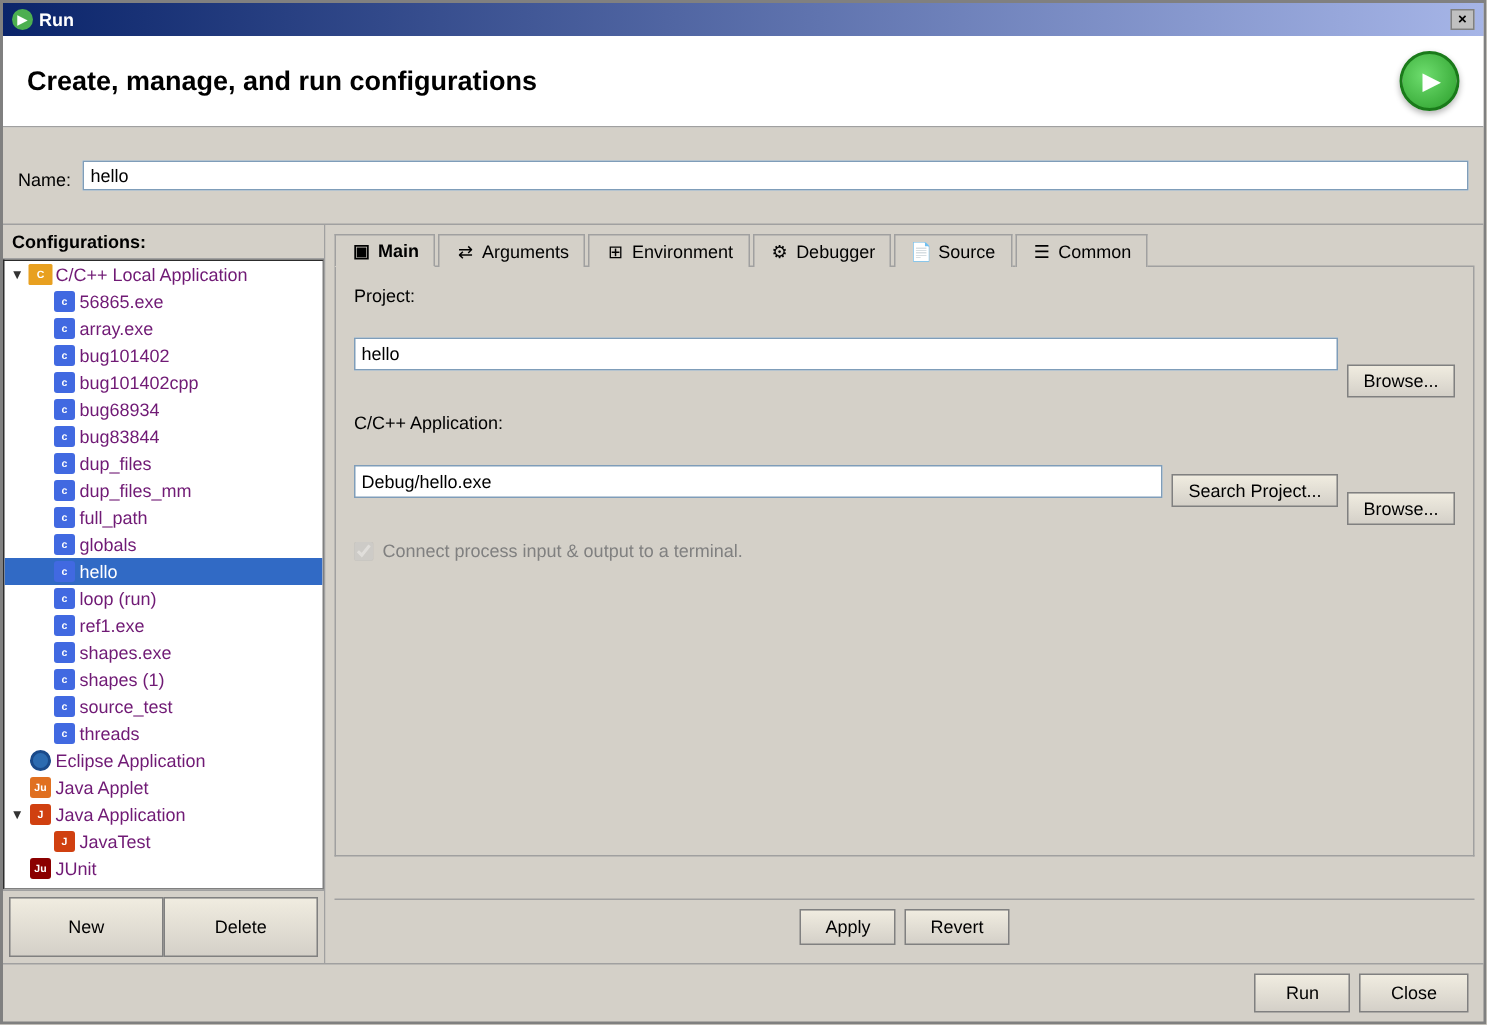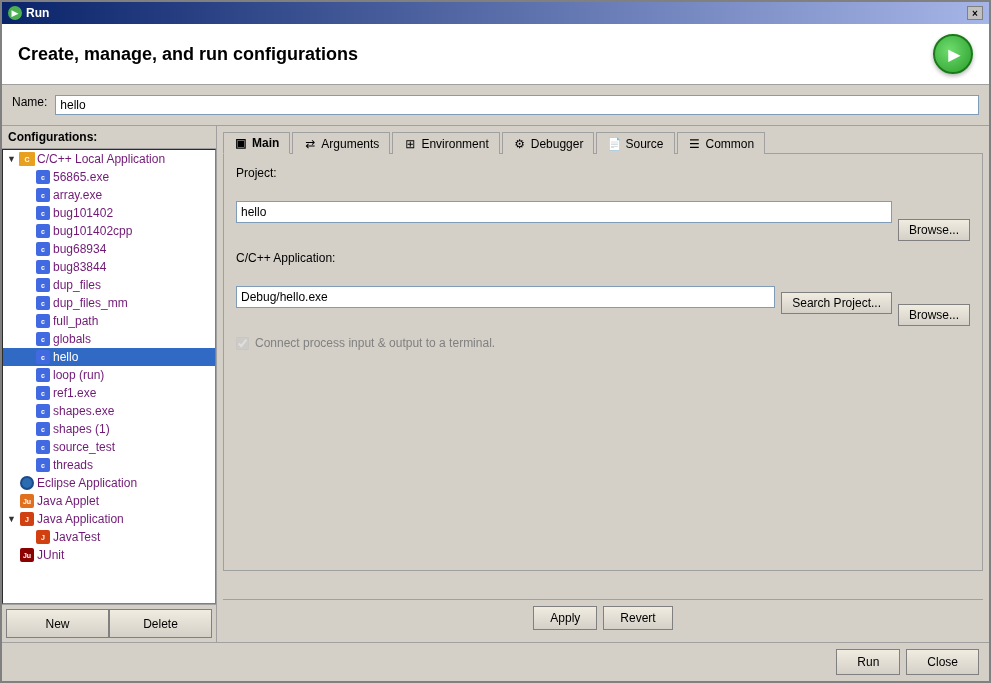--- a/index.html
+++ b/index.html
@@ -89,23 +89,23 @@
       box-shadow: 0 2px 4px rgba(0,0,0,0.3);
     }
     .run-icon::after {
       content: '▶';
       color: white;
       font-size: 16px;
       margin-left: 3px;
     }
     .name-bar {
       background: #d4d0c8;
-      padding: 10px 10px;
-      display: flex;
-      align-items: flex-start;
+      padding: 22px 10px;
+      display: flex;
+      align-items: flex-end;
       gap: 8px;
       border-bottom: 1px solid #a0a0a0;
       flex-shrink: 0;
     }
     .name-label {
       font-size: 12px;
     }
     .name-input {
       flex: 1;
       height: 20px;
@@ -251,21 +251,21 @@
       color: #701a75;
     }
     .left-buttons {
       display: flex;
       gap: 0;
       padding: 4px;
       border-top: 1px solid #a0a0a0;
       flex-shrink: 0;
     }
     .btn {
-      height: 29px;
+      height: 40px;
       padding: 0 12px;
       font-size: 12px;
       background: linear-gradient(to bottom, #f0ece0, #d4d0c8);
       border: 1px solid #808080;
       cursor: pointer;
       display: flex;
       align-items: center;
       justify-content: center;
     }
     .btn-new { flex: 1; }

